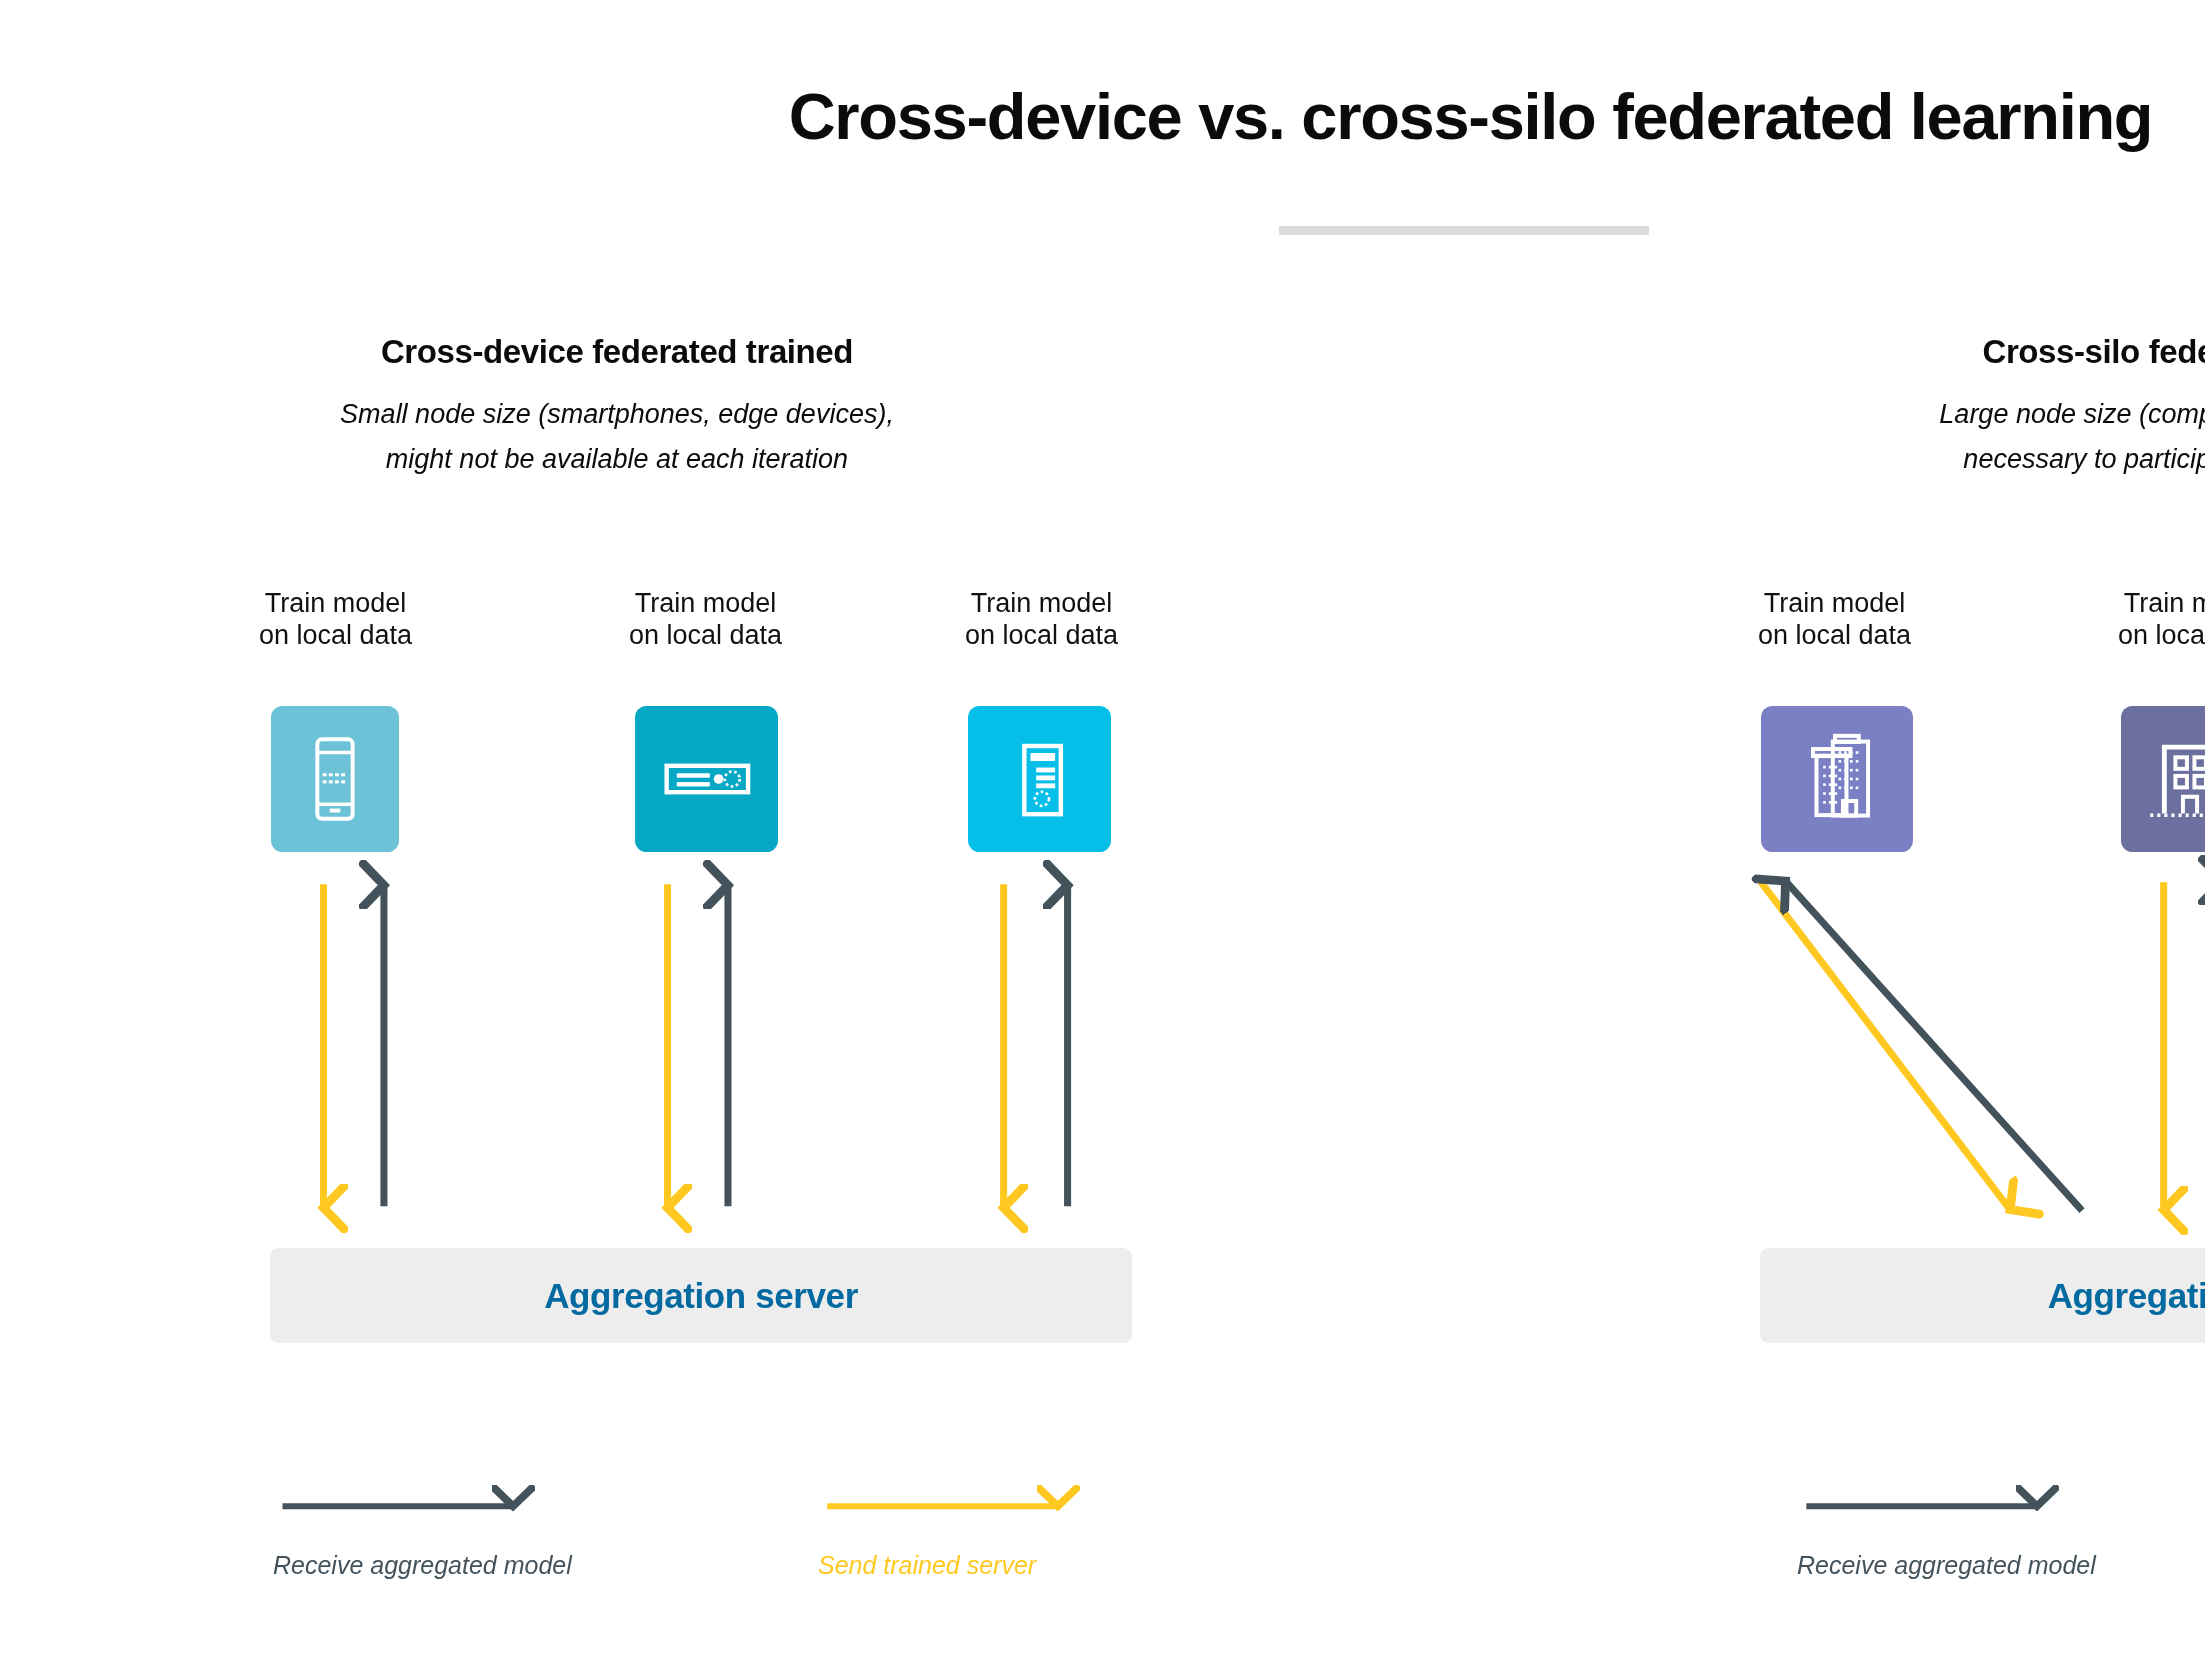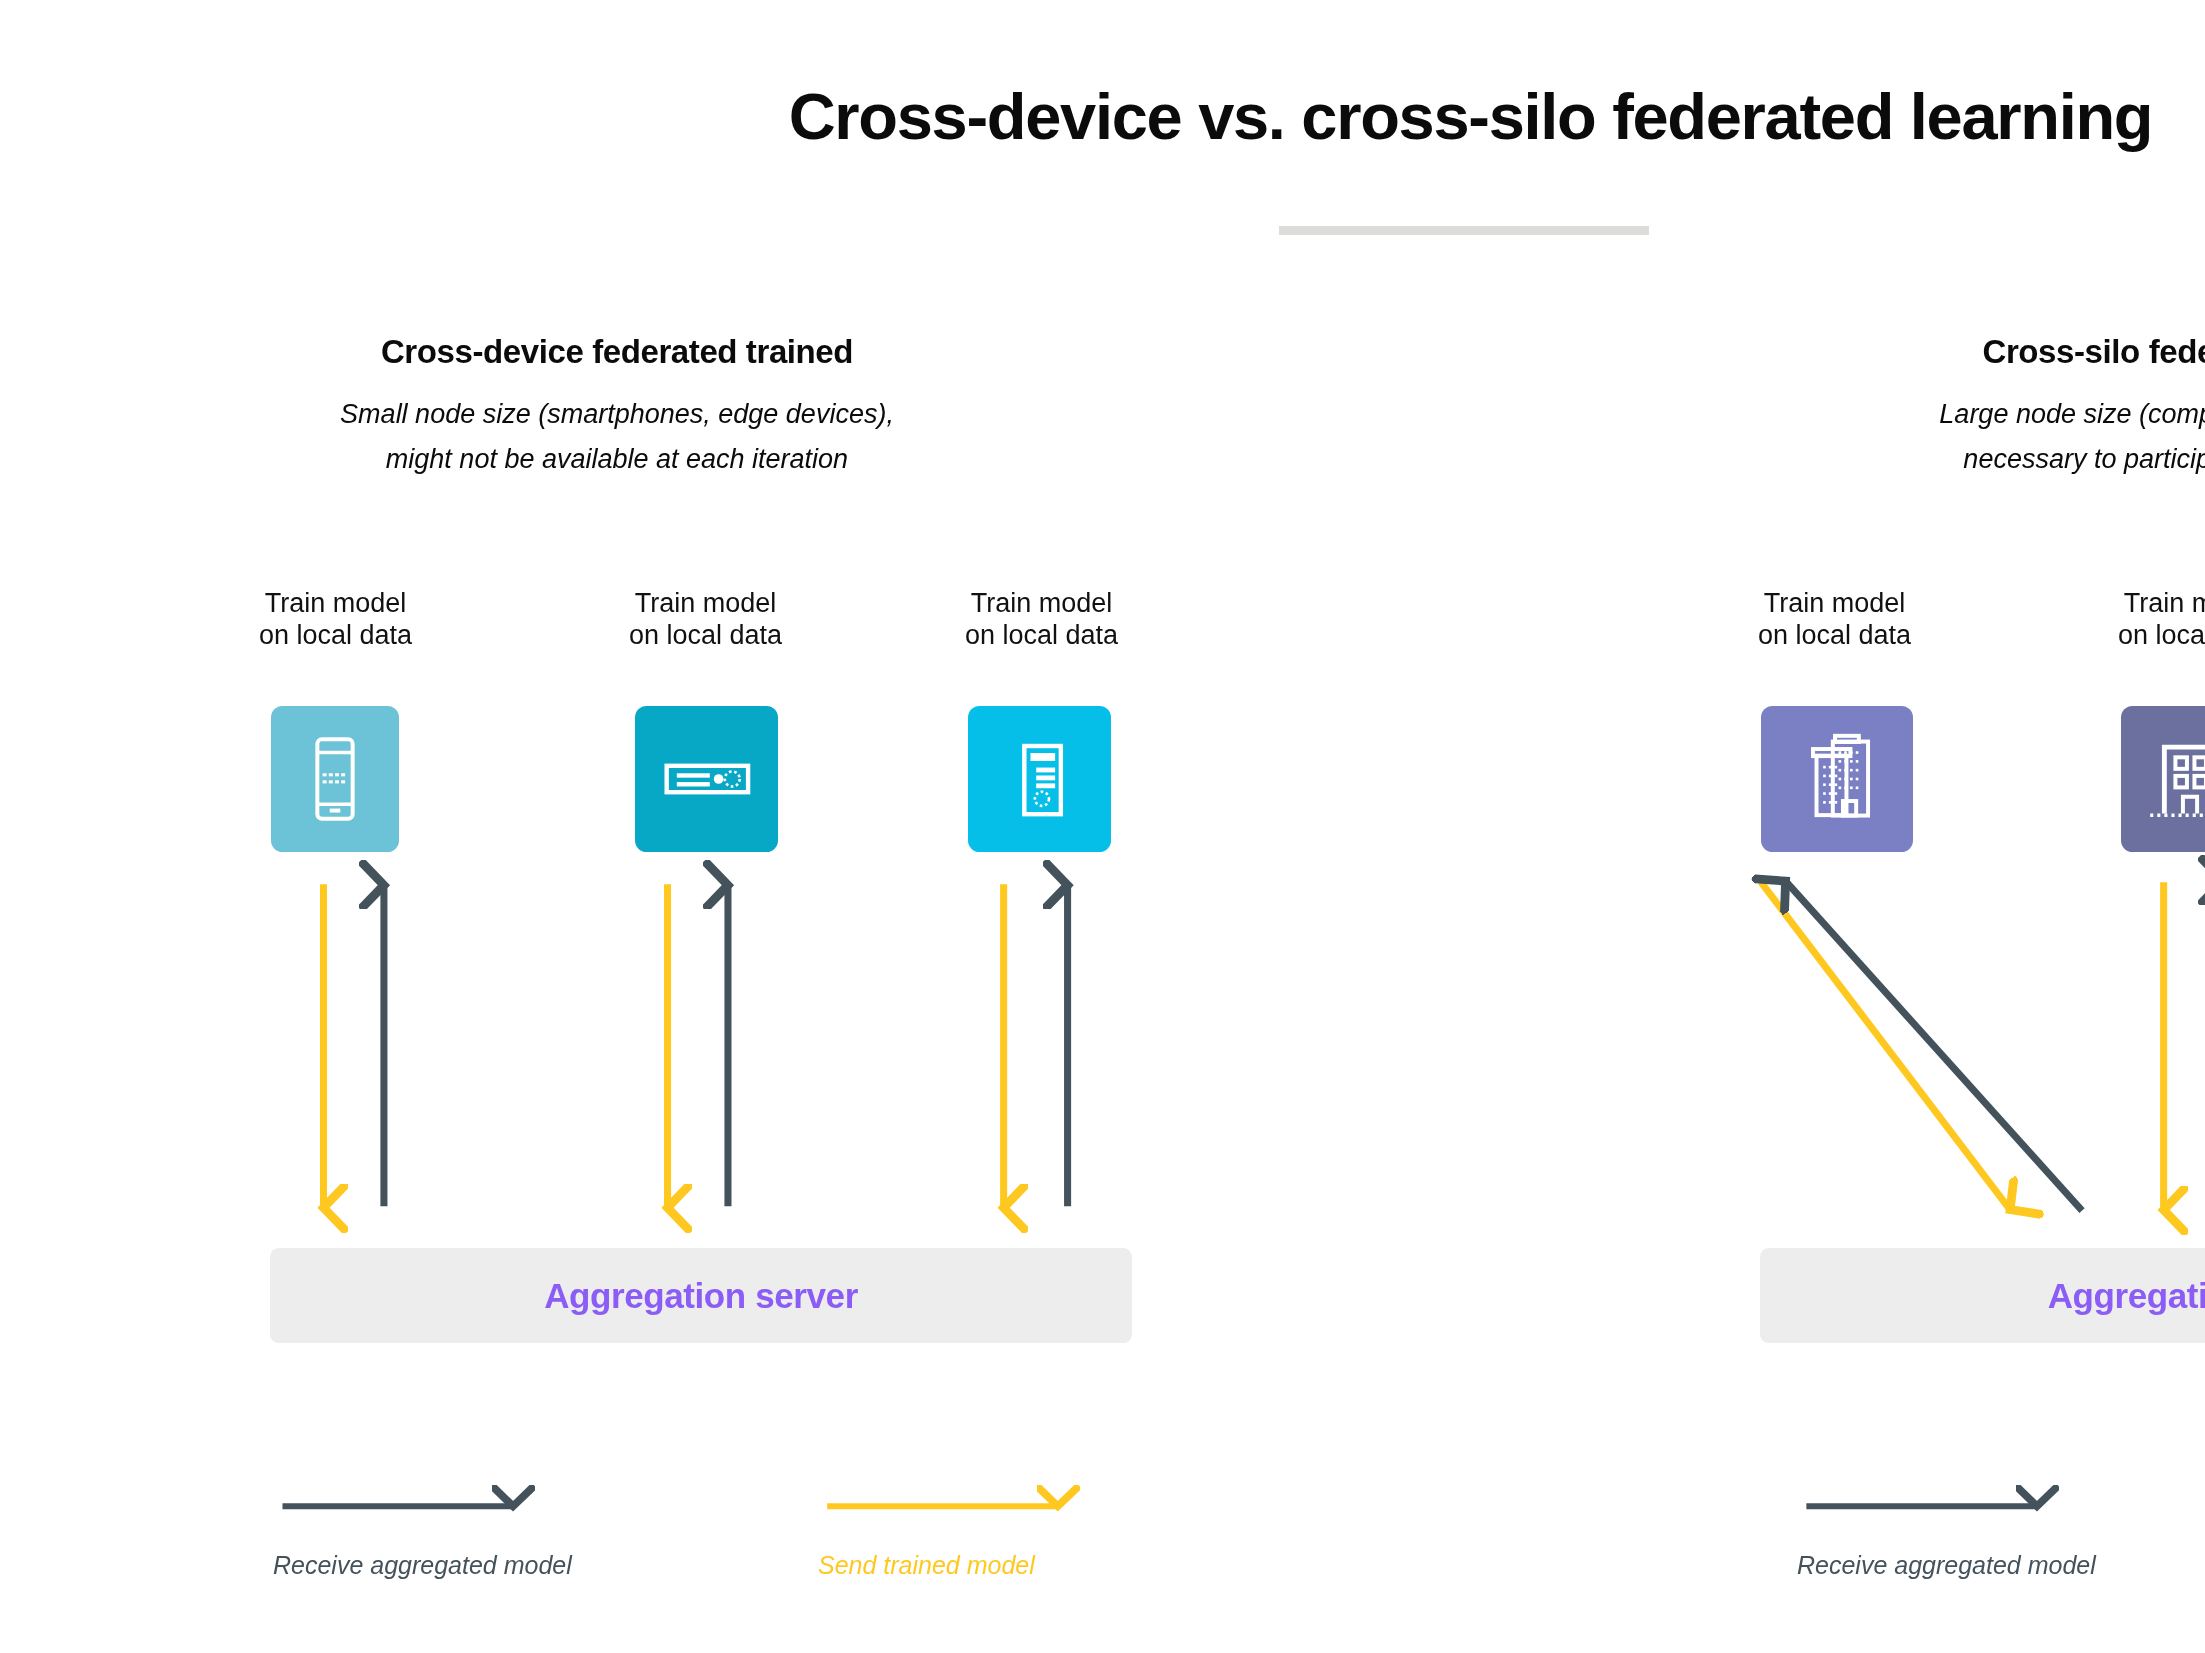--- a/index.html
+++ b/index.html
@@ -32,21 +32,21 @@
   }
   .node-label span { display:block; }
 
   .tile { border-radius:11.5px; }
 
   .server-box {
     background:#ededed; border-radius:8.8px;
     display:flex; align-items:center; justify-content:center;
   }
   .server-box .server-text {
-    font-size:35px; font-weight:700; color:#8b5cf6; letter-spacing:-0.4px;
+    font-size:35px; font-weight:700; color:#0369a1; letter-spacing:-0.4px;
   }
 
   .legend-text {
     font-size:25px; font-style:italic; line-height:1;
   }
   .legend-dark { color:#44525c;text-align:center; }
   .legend-yellow { color:#ffc820; }
 
   svg.overlay { position:absolute; left:0; top:0; width:2941px; height:1654px;
                 pointer-events:none; }
@@ -114,21 +114,21 @@
       <rect x="155" y="175" width="43" height="11" fill="#ffffff"></rect>
       <circle cx="168" cy="210" r="16" fill="none" stroke="#ffffff" stroke-width="6" stroke-dasharray="6 6"></circle>
     </svg>
   </div>
 
   <div class="abs server-box" style="left:270px; top:1248px; width:862px; height:95px;">
     <div class="server-text">Aggregation server</div>
   </div>
 
   <div class="abs legend-text legend-dark" style="left:273px; top:1553px;">Receive aggregated model</div>
-  <div class="abs legend-text legend-yellow" style="left:818px; top:1553px;">Send trained model</div>
+  <div class="abs legend-text legend-yellow" style="left:818px; top:1553px;">Send trained server</div>
 
   <div class="abs panel-title" style="left:1720px; top:335px; width:970px;">Cross-silo federated learning</div>
   <div class="abs panel-sub" style="left:1720px; top:397px; width:970px;">Large node size (companies, organizations),</div>
   <div class="abs panel-sub" style="left:1720px; top:442px; width:970px;">necessary to participate in each iteration</div>
 
   <div class="abs node-label" style="left:1702px; top:587px; width:265px;">
     <span>Train model</span>
     <span>on local data</span>
   </div>
   <div class="abs node-label" style="left:2062px; top:587px; width:265px;">

